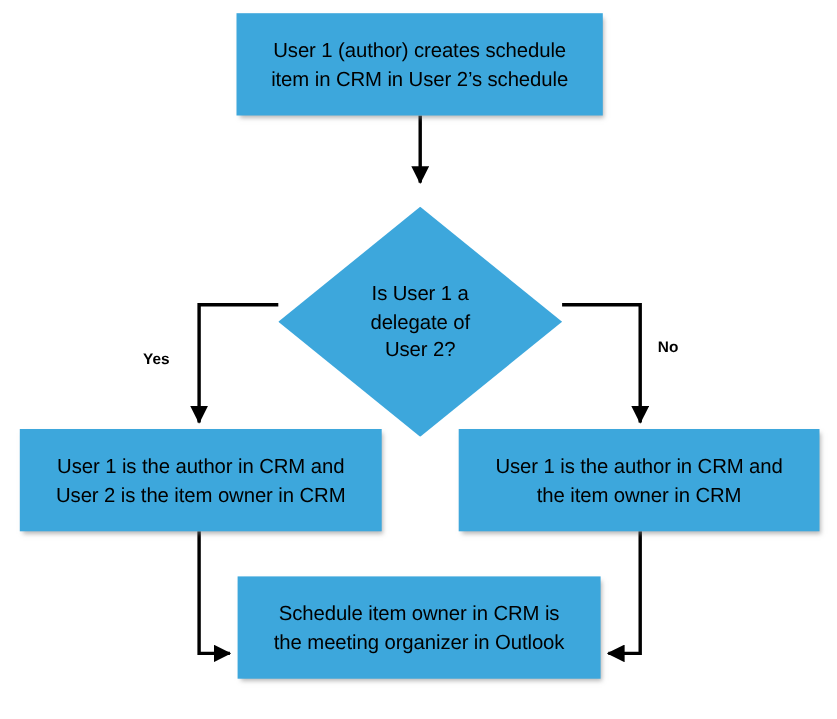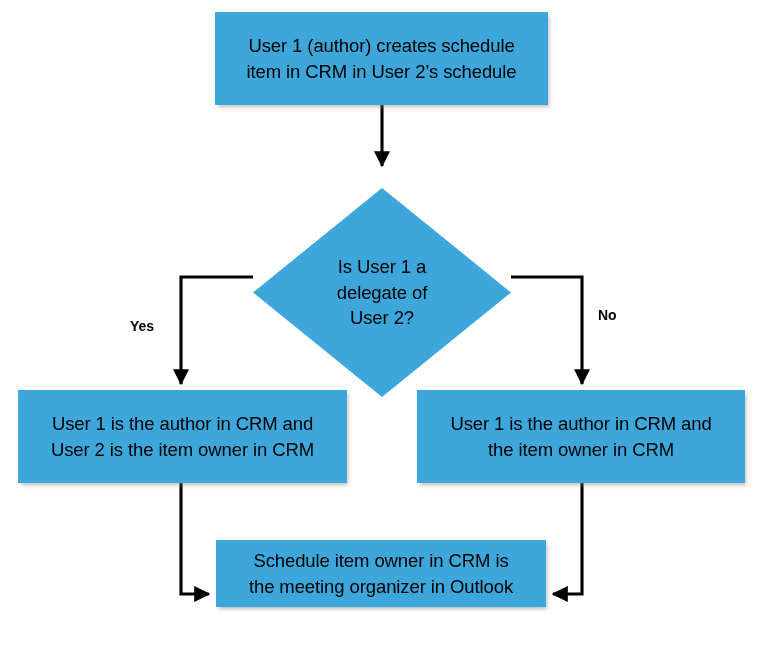--- a/index.html
+++ b/index.html
@@ -109,21 +109,21 @@
   <div class="node proc" style="left:18px; top:390px; width:329px; height:93px;">
     <span class="label">User 1 is the author in CRM and
 User 2 is the item owner in CRM</span>
   </div>
 
   <div class="node proc" style="left:417px; top:390px; width:328px; height:93px;">
     <span class="label">User 1 is the author in CRM and
 the item owner in CRM</span>
   </div>
 
-  <div class="node proc" style="left:216px; top:540px; width:330px; height:67px;">
+  <div class="node proc" style="left:216px; top:524px; width:330px; height:93px;">
     <span class="label">Schedule item owner in CRM is
 the meeting organizer in Outlook</span>
   </div>
 
   <span class="edge-label" style="left:130px; top:318px;">Yes</span>
 
   <span class="edge-label" style="left:598px; top:307px;">No</span>
 
 </div>
 

